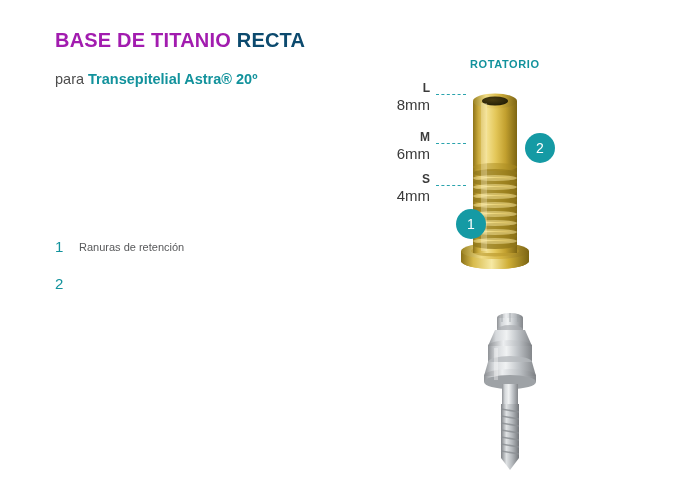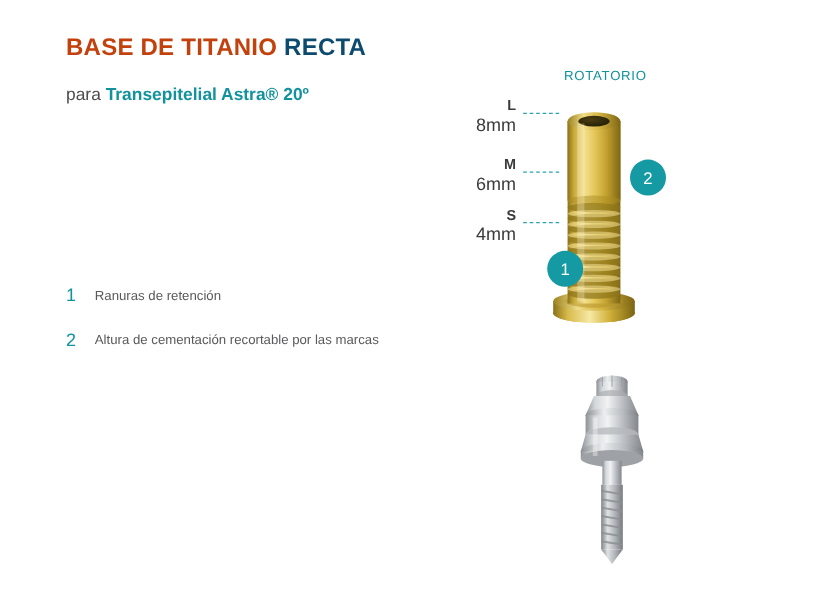--- a/index.html
+++ b/index.html
@@ -23,21 +23,21 @@
     width: 320px;
   }
 
   .title {
     font-size: 20px;
     font-weight: bold;
     letter-spacing: 0.2px;
     margin: 0 0 18px 0;
     line-height: 1.2;
   }
-  .title .teal { color: #c2410c; }
+  .title .teal { color: #a21caf; }
   .title .dark { color: #0c4a6e; }
 
   .subline {
     font-size: 14.5px;
     color: #4d4d4d;
     margin-bottom: 16px;
     line-height: 1.3;
     margin-top: 17px;
   }
   .subline .accent {
@@ -77,21 +77,21 @@
     top: 0;
     width: 330px;
     height: 500px;
   }
 
   .rot-label {
     position: absolute;
     left: 100px;
     top: 58px;
     font-size: 11px;
-    font-weight: normal;
+    font-weight: bold;
     letter-spacing: 0.6px;
     color: #12929c;
   }
 
   
   .meas {
     position: absolute;
     text-align: right;
     width: 52px;
     color: #3b3b3b;
@@ -165,21 +165,20 @@
 
 </div>
 
 <div class="legend">
   <div class="legend-row">
     <span class="legend-num">1</span>
     <span class="legend-text">Ranuras de retención</span>
   </div>
   <div class="legend-row">
     <span class="legend-num">2</span>
-    <span class="legend-text">Altura de cementación recortable por las marcas</span>
   </div>
 </div>
 
 <div class="figure">
 
   <div class="rot-label">ROTATORIO</div>
 
   <div class="meas meas-l">
     <span class="m-letter">L</span>
     <span class="m-val">8mm</span>

